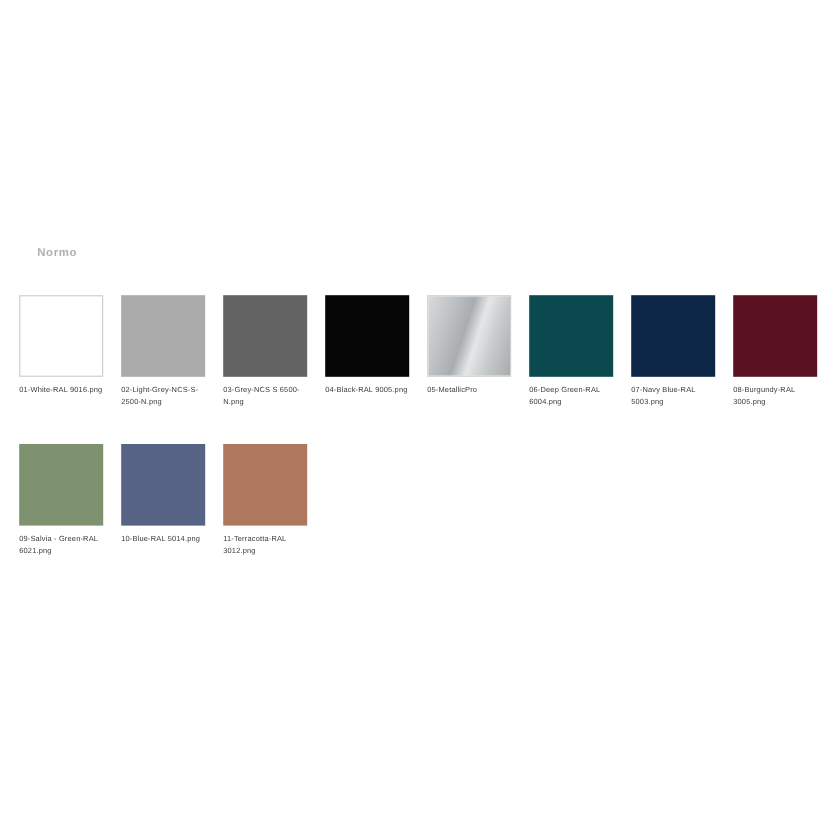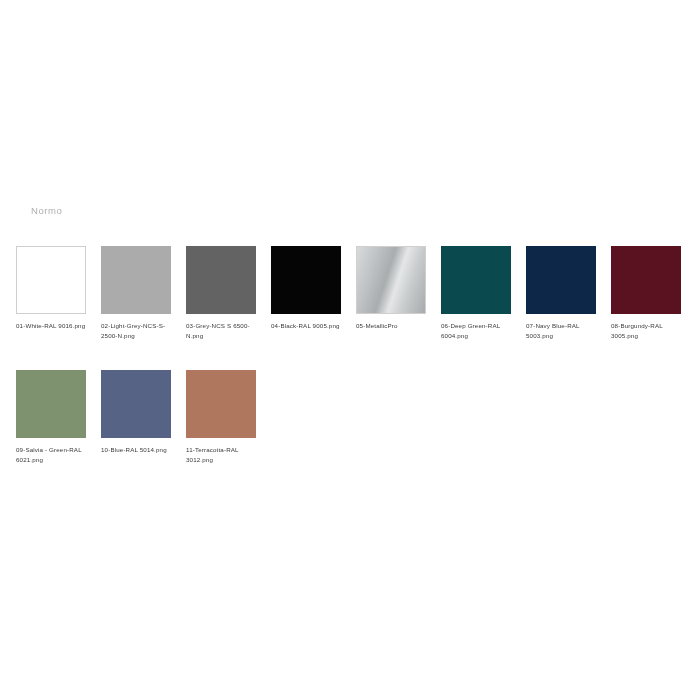--- a/index.html
+++ b/index.html
@@ -24,21 +24,21 @@
     height: 700px;
   }
 
   #collection-title {
     position: absolute;
     left: 31px;
     top: 205px;
     font-size: 9.5px;
     letter-spacing: 0.55px;
     color: #b0b0b0;
-    font-weight: 400;
+    font-weight: 700;
     white-space: nowrap;
   }
 
   #swatch-grid {
     position: absolute;
     left: 16px;
     top: 246px;
     width: 668px;
   }
 

